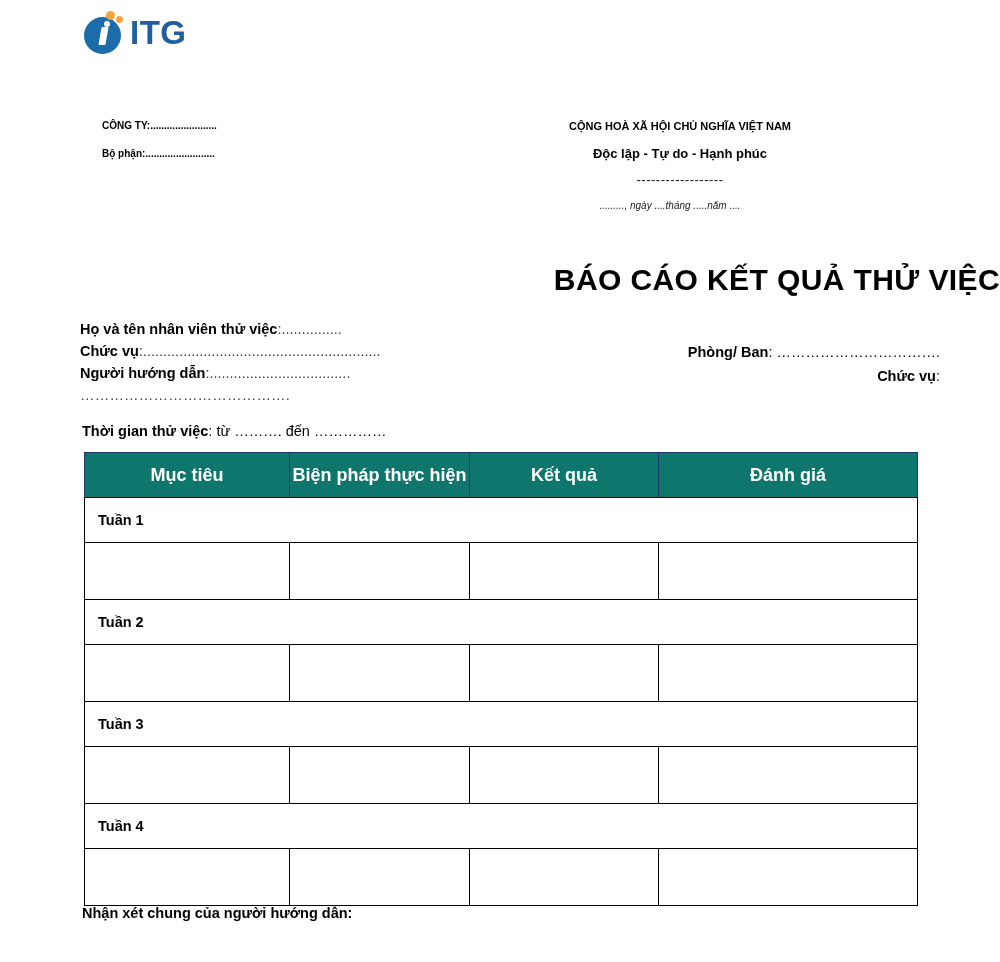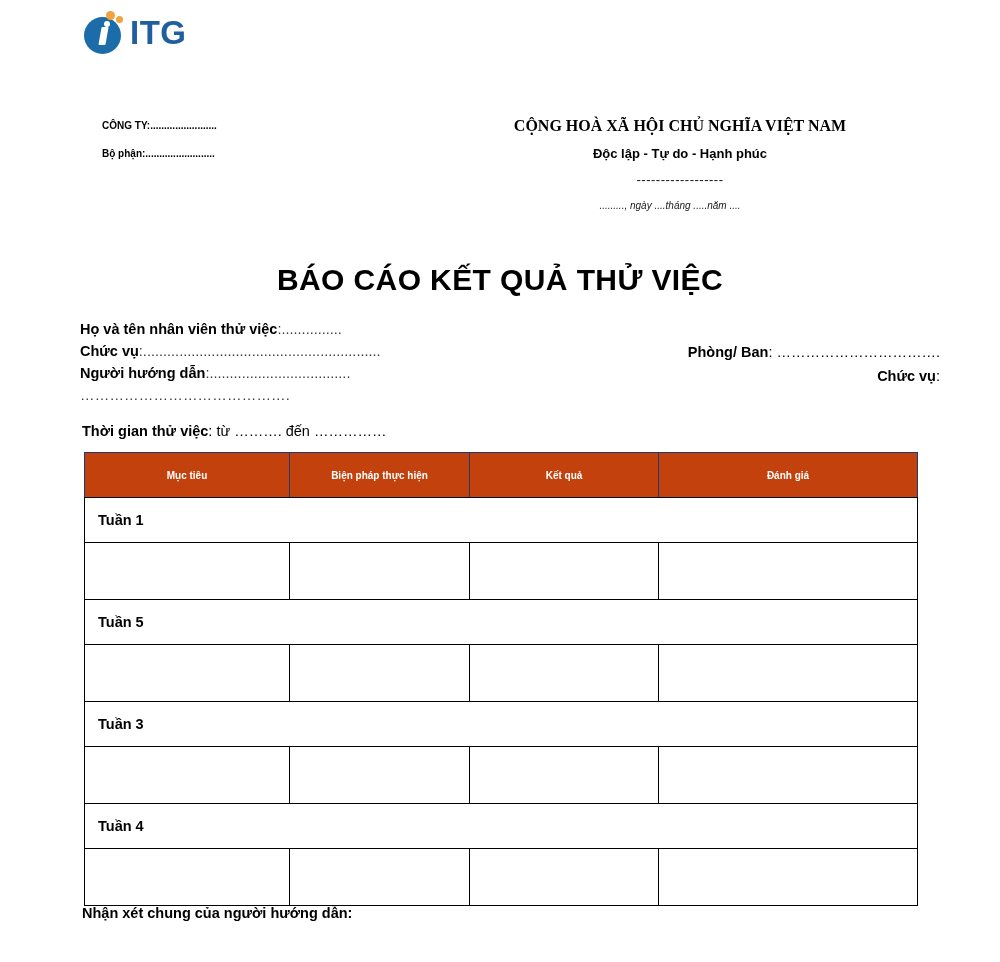--- a/index.html
+++ b/index.html
@@ -103,25 +103,24 @@
     line-height: 28px;
   }
   .hdr-right {
     position: absolute;
     left: 440px;
     top: 112px;
     width: 480px;
     text-align: center;
   }
   .hdr-nation {
-    font-size: 16px;
+    font-size: 11px;
     font-weight: bold;
     line-height: 28px;
     white-space: nowrap;
-    font-family: Liberation Serif, serif;
   }
   .hdr-motto {
     font-size: 13px;
     font-weight: bold;
     line-height: 28px;
   }
   .hdr-rule {
     font-size: 13px;
     letter-spacing: 0.5px;
     line-height: 24px;
@@ -137,21 +136,21 @@
     font-style: italic;
     color: #1a1a1a;
   }
 
   
   .doc-title {
     position: absolute;
     left: 0;
     top: 263px;
     width: 1000px;
-    text-align: center;
+    text-align: right;
     font-size: 30px;
     font-weight: bold;
     letter-spacing: 0.4px;
   }
 
   
   .info-left {
     position: absolute;
     left: 80px;
     top: 318px;
@@ -196,23 +195,23 @@
     top: 452px;
     width: 833px;
     border-collapse: collapse;
     table-layout: fixed;
   }
   .tbl th, .tbl td {
     border: 1px solid #000000;
     padding: 0;
   }
   .tbl thead th {
-    background: #c2410c;
+    background: #0f766e;
     color: #ffffff;
-    font-size: 10px;
+    font-size: 18px;
     font-weight: bold;
     height: 44px;
     text-align: center;
     border-color: #22396F;
     border-bottom: 1px solid #000;
   }
   .tbl thead th + th { border-left: 1px solid #ffffff; }
   .col-1 { width: 205px; }
   .col-2 { width: 180px; }
   .col-3 { width: 189px; }
@@ -310,21 +309,21 @@
     <tr>
       <td class="week-cell" colspan="4">Tuần 1</td>
     </tr>
     <tr class="blank-row">
       <td></td>
       <td></td>
       <td></td>
       <td></td>
     </tr>
     <tr>
-      <td class="week-cell" colspan="4">Tuần 5</td>
+      <td class="week-cell" colspan="4">Tuần 2</td>
     </tr>
     <tr class="blank-row">
       <td></td>
       <td></td>
       <td></td>
       <td></td>
     </tr>
     <tr>
       <td class="week-cell" colspan="4">Tuần 3</td>
     </tr>

